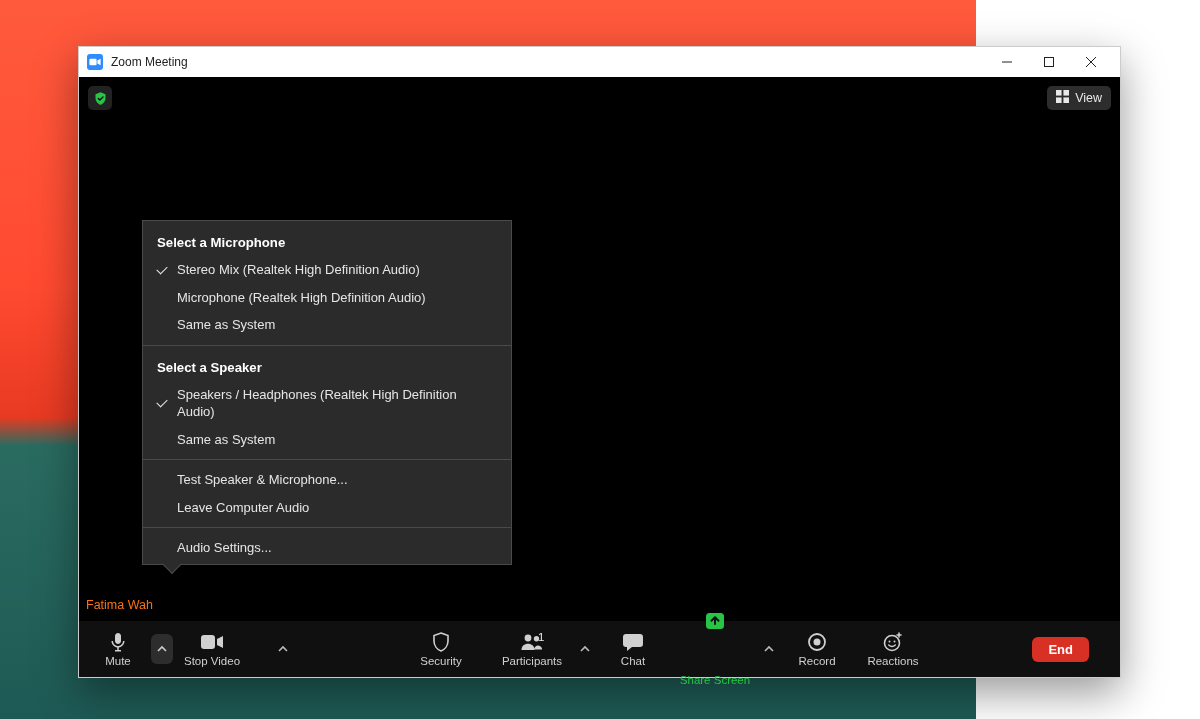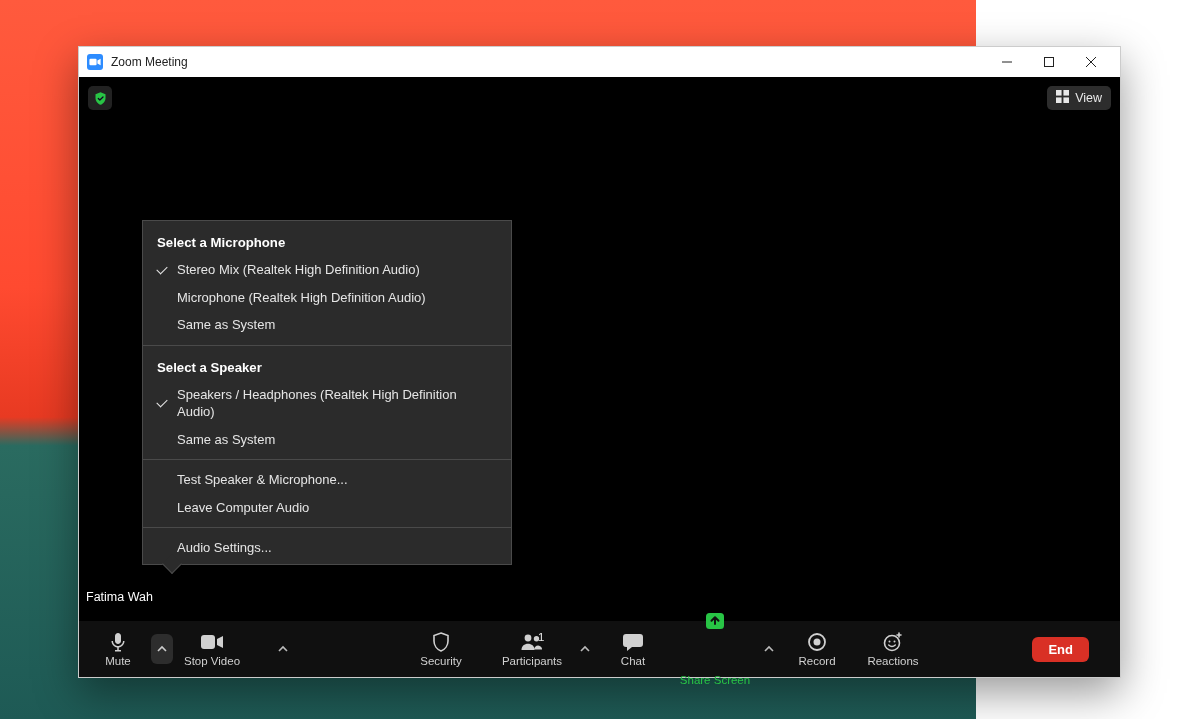--- a/index.html
+++ b/index.html
@@ -46,22 +46,22 @@
   .top-left-shield svg { width: 15px; height: 15px; }
   .view-btn {
     position: absolute; top: 9px; right: 9px;
     height: 24px; padding: 0 9px;
     background: rgba(60,60,60,0.75); border-radius: 5px;
     display: flex; align-items: center; gap: 6px;
     color: #e8e8e8; font-size: 12.5px; cursor: pointer;
   }
   .view-btn svg { width: 13px; height: 13px; fill: #e8e8e8; }
   .participant-name {
-    position: absolute; left: 4px; bottom: 16px;
-    color: #ffffff; font-size: 12.5px;
+    position: absolute; left: 4px; bottom: 8px;
+    color: #f97316; font-size: 12.5px;
     padding: 1px 3px;
   }
   
   .toolbar {
     height: 56px; background: #101010;
     display: flex; align-items: center;
     padding: 0 6px; position: relative;
   }
   .tb-btn {
     display: flex; flex-direction: column; align-items: center; justify-content: center;

